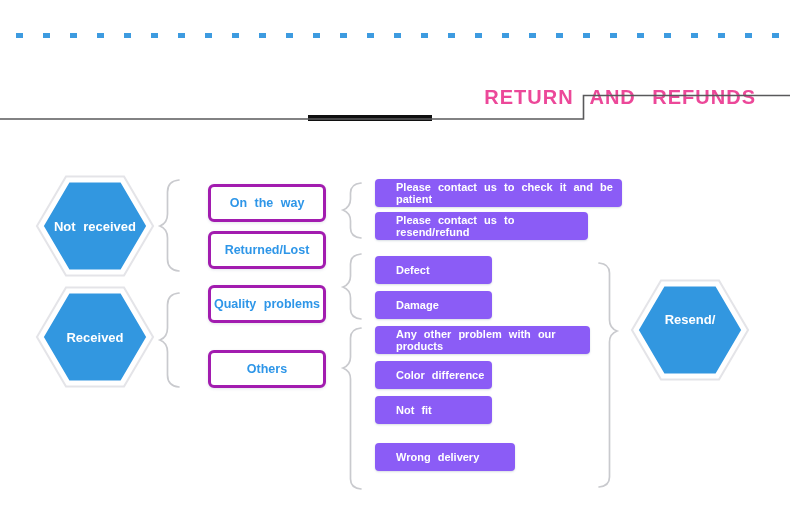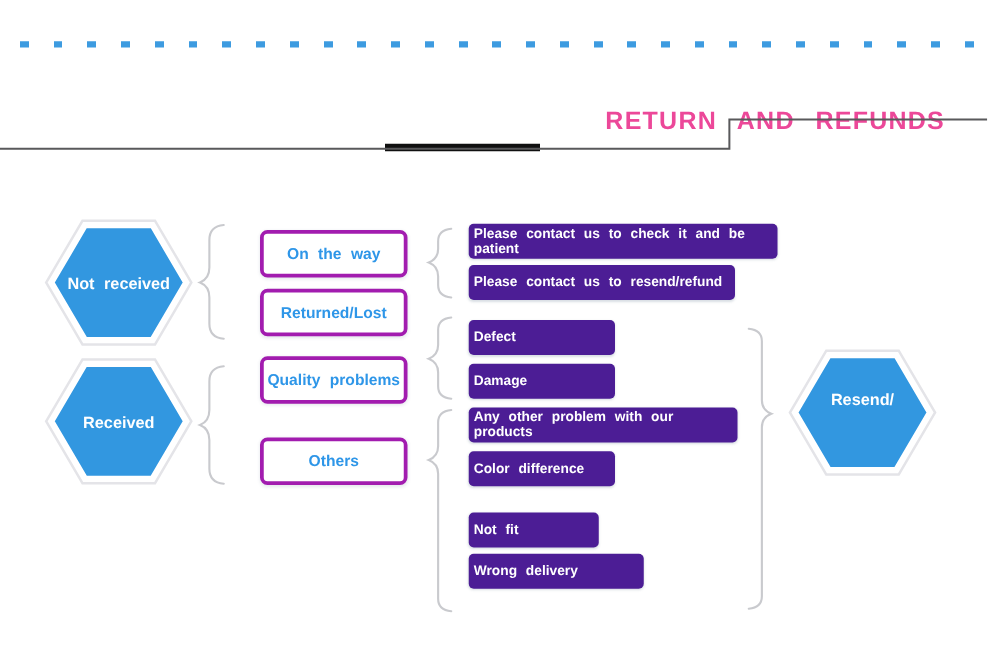--- a/index.html
+++ b/index.html
@@ -32,23 +32,23 @@
   .cat-box{
     position:absolute;left:208px;width:118px;height:38px;box-sizing:border-box;
     background:#fff;border:3px solid #a21caf;border-radius:6px;
     color:#2e96e8;font-size:12.5px;font-weight:bold;word-spacing:4px;
     display:flex;align-items:center;justify-content:center;
     box-shadow:0 1px 3px rgba(60,80,110,.14);
   }
   
   .reason-box{
     position:absolute;left:375px;height:28px;box-sizing:border-box;
-    background:#4c1d95;border-radius:4px;color:#fff;
+    background:#8b5cf6;border-radius:4px;color:#fff;
     font-size:11px;font-weight:bold;word-spacing:4px;
-    display:flex;align-items:center;padding-left:4px;
+    display:flex;align-items:center;padding-left:21px;
     box-shadow:0 1px 2px rgba(40,70,100,.18);
   }
 </style>
 </head>
 <body>
 
 <div class="stage">
 
   <div class="dotted-line"></div>
 
@@ -96,16 +96,16 @@
   <div class="cat-box" style="top:231px">Returned/Lost</div>
   <div class="cat-box" style="top:350px">Others</div>
   <div class="cat-box" style="top:285px">Quality problems</div>
 
   <div class="reason-box" style="top:179px;width:247px">Please contact us to check it and be patient</div>
   <div class="reason-box" style="top:212px;width:213px">Please contact us to resend/refund</div>
   <div class="reason-box" style="top:256px;width:117px">Defect</div>
   <div class="reason-box" style="top:291px;width:117px">Damage</div>
   <div class="reason-box" style="top:326px;width:215px">Any other problem with our products</div>
   <div class="reason-box" style="top:361px;width:117px">Color difference</div>
-  <div class="reason-box" style="top:410px;width:104px">Not fit</div>
+  <div class="reason-box" style="top:396px;width:117px">Not fit</div>
   <div class="reason-box" style="top:443px;width:140px">Wrong delivery</div>
 
 </div>
 
 </body></html>

